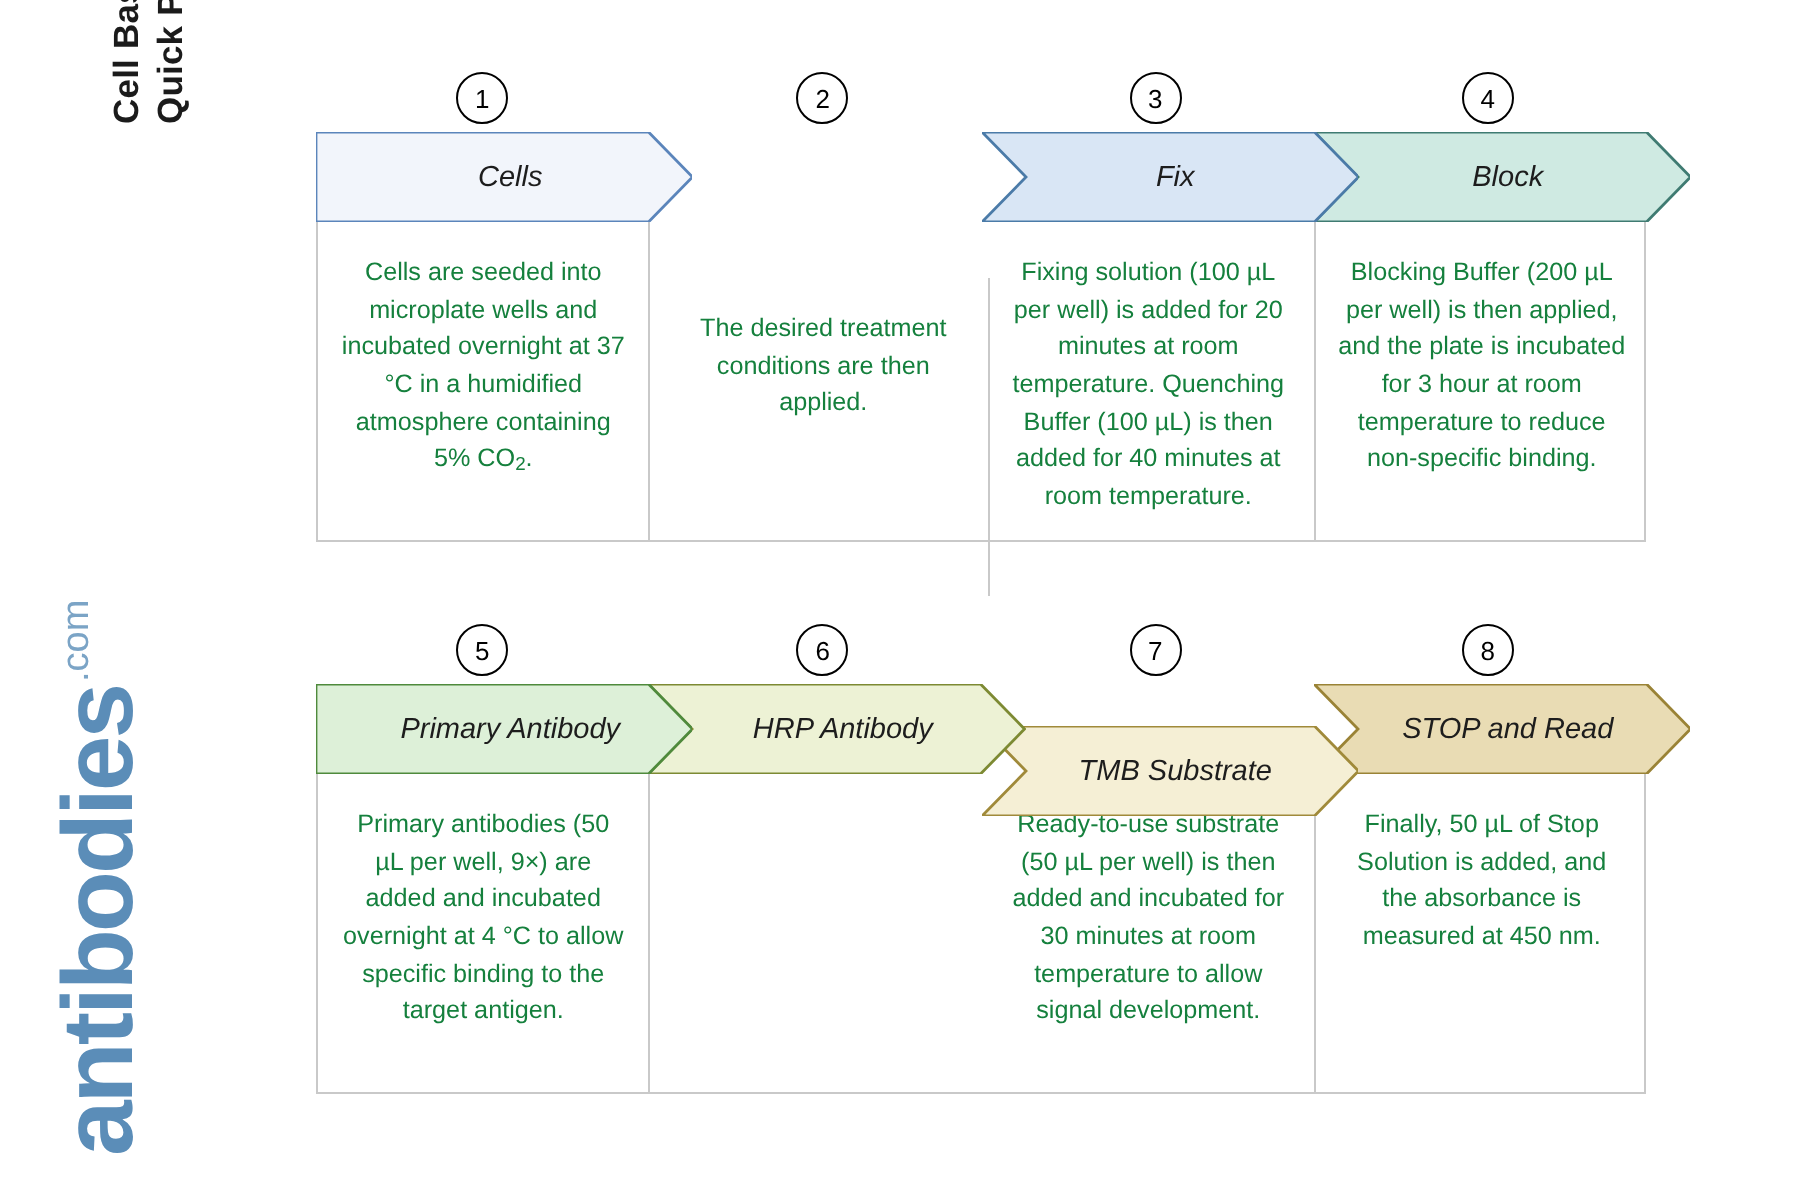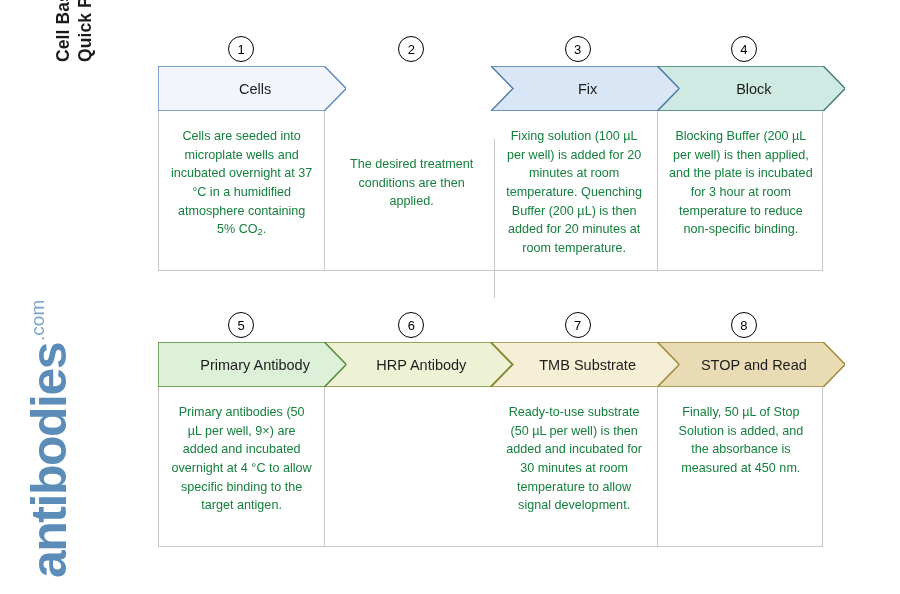--- a/index.html
+++ b/index.html
@@ -103,20 +103,21 @@
     height: 45px;
   }
   .chev {
     position: absolute;
     top: 0;
     height: 45px;
     box-sizing: border-box;
     display: flex;
     align-items: center;
     justify-content: center;
+    font-style: italic;
   }
   .chev .chev-bg {
     position: absolute;
     inset: 0;
   }
   .chev .chev-label {
     position: relative;
     font-size: 14.5px;
     color: #1d1d1d;
     white-space: nowrap;
@@ -199,21 +200,21 @@
       </div>
     </div>
     <div class="bodies" style="width: 665px;">
       <div class="body-cell" style="left: 0px; width: 166.25px;">
         <p>Cells are seeded into microplate wells and incubated overnight at 37 °C in a humidified atmosphere containing 5% CO<sub>2</sub>.</p>
       </div>
       <div class="body-cell" style="left: 170px; width: 166.25px; margin-top: 28px;">
         <p>The desired treatment conditions are then applied.</p>
       </div>
       <div class="body-cell" style="left: 332.5px; width: 166.25px;">
-        <p>Fixing solution (100 µL per well) is added for 20 minutes at room temperature. Quenching Buffer (200 µL) is then added for 20 minutes at room temperature.</p>
+        <p>Fixing solution (100 µL per well) is added for 20 minutes at room temperature. Quenching Buffer (100 µL) is then added for 40 minutes at room temperature.</p>
       </div>
       <div class="body-cell" style="left: 498.75px; width: 166.25px;">
         <p>Blocking Buffer (200 µL per well) is then applied, and the plate is incubated for 3 hour at room temperature to reduce non-specific binding.</p>
       </div>
     </div>
   </div>
 <div class="flow-row" id="row-2">
     <div class="badges">
       <div class="badge" style="left: 70.125px;">5</div>
       <div class="badge" style="left: 240.375px;">6</div>
@@ -226,21 +227,21 @@
           <polygon points="0,0 166.25,0 188.25,22.5 166.25,45 0,45" fill="#ddf0d8" stroke="#4f8a3c" stroke-width="1.4"></polygon>
         </svg>
         <span class="chev-label">Primary Antibody</span>
       </div>
       <div class="chev" style="left: 166.25px; width: 188.25px; z-index: 9;">
         <svg class="chev-bg" width="188.25" height="45" viewBox="0 0 188.25 45" preserveAspectRatio="none">
           <polygon points="0,0 166.25,0 188.25,22.5 166.25,45 0,45 22,22.5" fill="#edf2d5" stroke="#7d8a33" stroke-width="1.4"></polygon>
         </svg>
         <span class="chev-label">HRP Antibody</span>
       </div>
-      <div class="chev" style="left: 332.5px; width: 188.25px; z-index: 8;">
+      <div class="chev" style="left: 332.5px; width: 188.25px; z-index: 8; margin-top: 21px;">
         <svg class="chev-bg" width="188.25" height="45" viewBox="0 0 188.25 45" preserveAspectRatio="none">
           <polygon points="0,0 166.25,0 188.25,22.5 166.25,45 0,45 22,22.5" fill="#f5efd5" stroke="#a08a3a" stroke-width="1.4"></polygon>
         </svg>
         <span class="chev-label">TMB Substrate</span>
       </div>
       <div class="chev" style="left: 498.75px; width: 188.25px; z-index: 7;">
         <svg class="chev-bg" width="188.25" height="45" viewBox="0 0 188.25 45" preserveAspectRatio="none">
           <polygon points="0,0 166.25,0 188.25,22.5 166.25,45 0,45 22,22.5" fill="#e9dcb4" stroke="#9a8336" stroke-width="1.4"></polygon>
         </svg>
         <span class="chev-label">STOP and Read</span>

